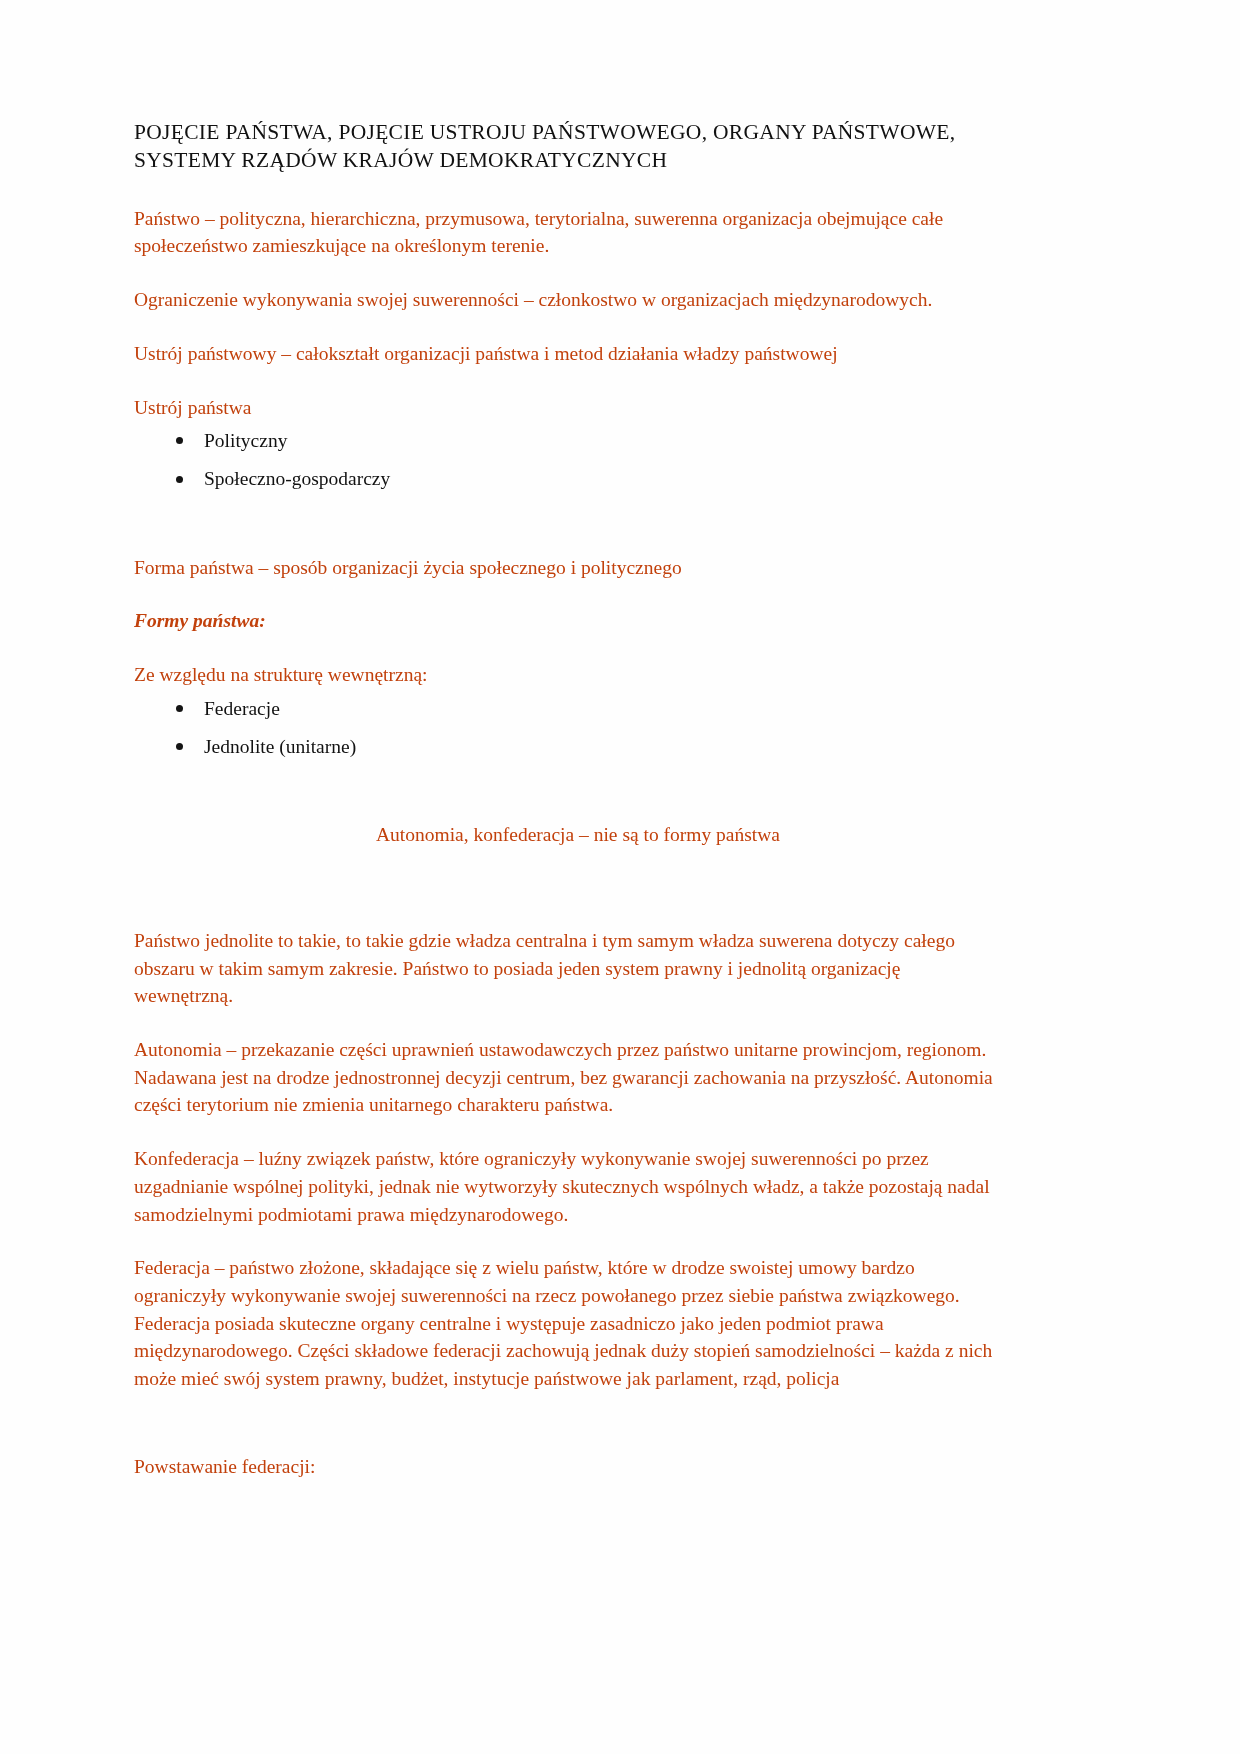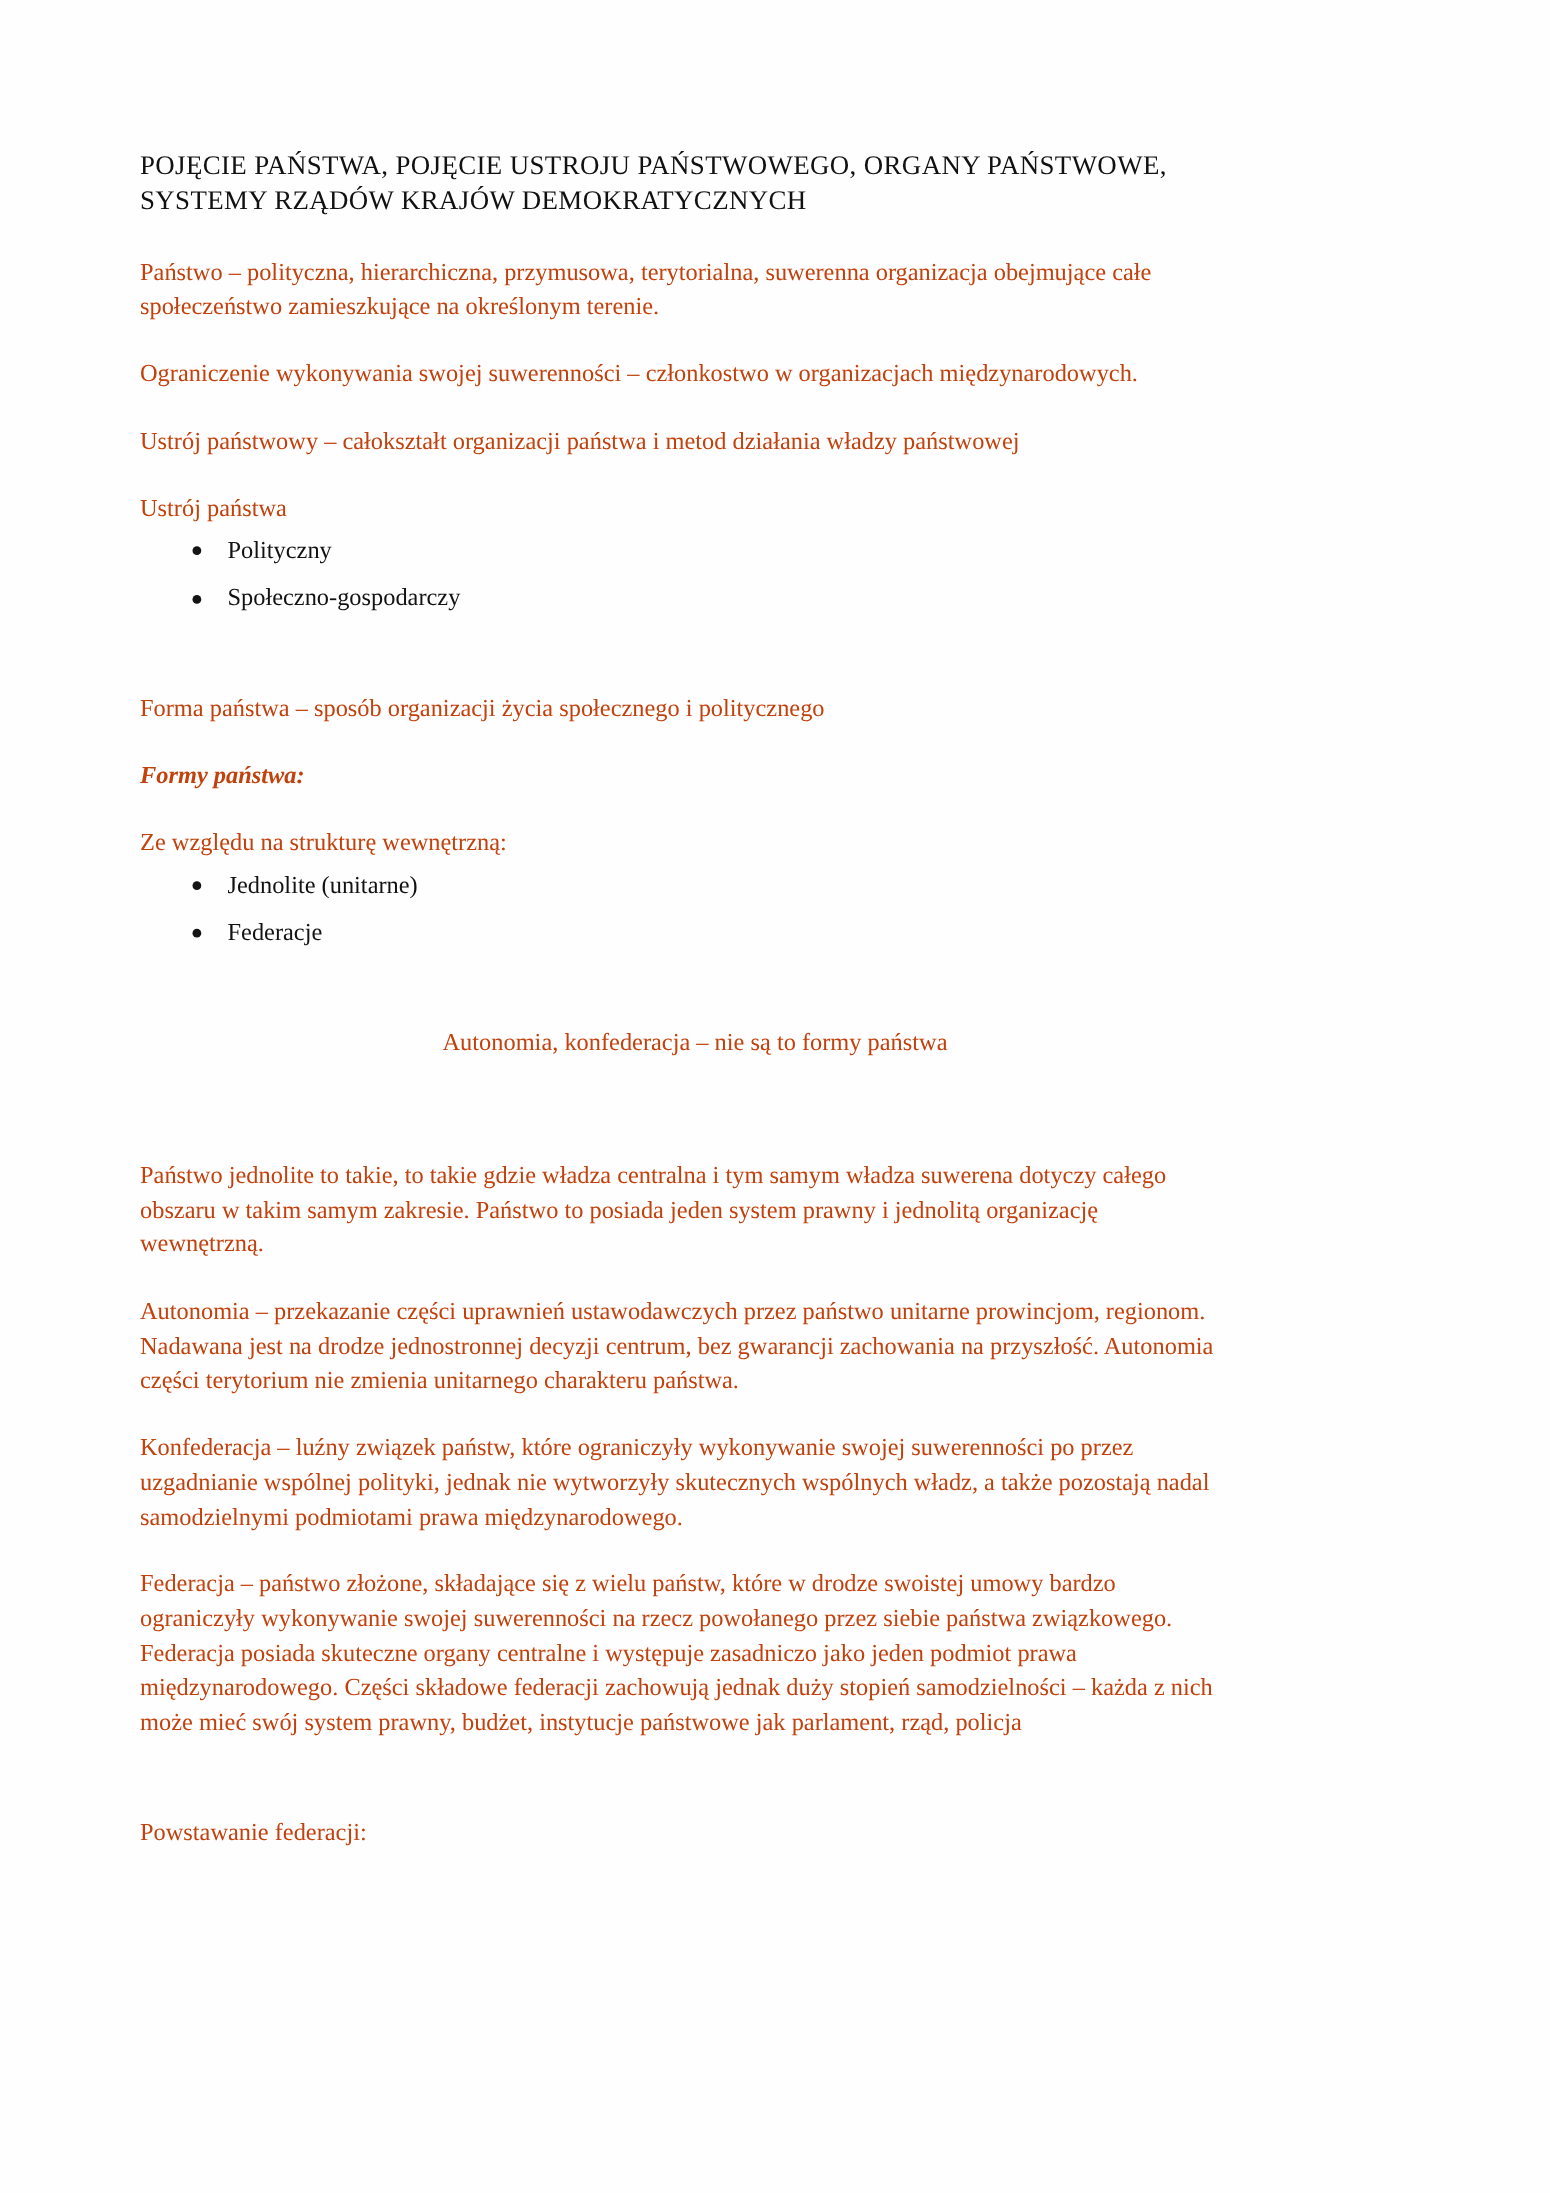--- a/index.html
+++ b/index.html
@@ -17,21 +17,21 @@
     overflow: hidden;
   }
   .page {
     position: absolute;
     inset: 0;
     background: #fefefe;
     padding: 0;
   }
   .content {
     position: absolute;
-    left: 112px;
+    left: 134px;
     top: 118px;
     width: 860px;
   }
   .doc-title {
     font-size: 21.5px;
     line-height: 1.32;
     letter-spacing: 0.3px;
     margin: 0 0 30px 0;
     font-weight: 400;
     color: #111;
@@ -112,25 +112,25 @@
 
     <p class="para">Forma państwa – sposób organizacji życia społecznego i politycznego</p>
 
     <p class="para bold">Formy państwa:</p>
 
     <p class="para tight">Ze względu na strukturę wewnętrzną:</p>
 
     <ul class="bullets">
       <li>
         <span class="dot"></span>
-        <span>Jednolite (unitarne)</span>
+        <span>Federacje</span>
       </li>
       <li>
         <span class="dot"></span>
-        <span>Federacje</span>
+        <span>Jednolite (unitarne)</span>
       </li>
     </ul>
 
     <div class="gap-md spacer-block"></div>
 
     <p class="para indented">Autonomia, konfederacja – nie są to formy państwa</p>
 
     <div class="gap-lg spacer-block"></div>
 
     <p class="para">Państwo jednolite to takie, to takie gdzie władza centralna i tym samym władza suwerena dotyczy całego obszaru w takim samym zakresie. Państwo to posiada jeden system prawny i jednolitą organizację wewnętrzną.</p>

